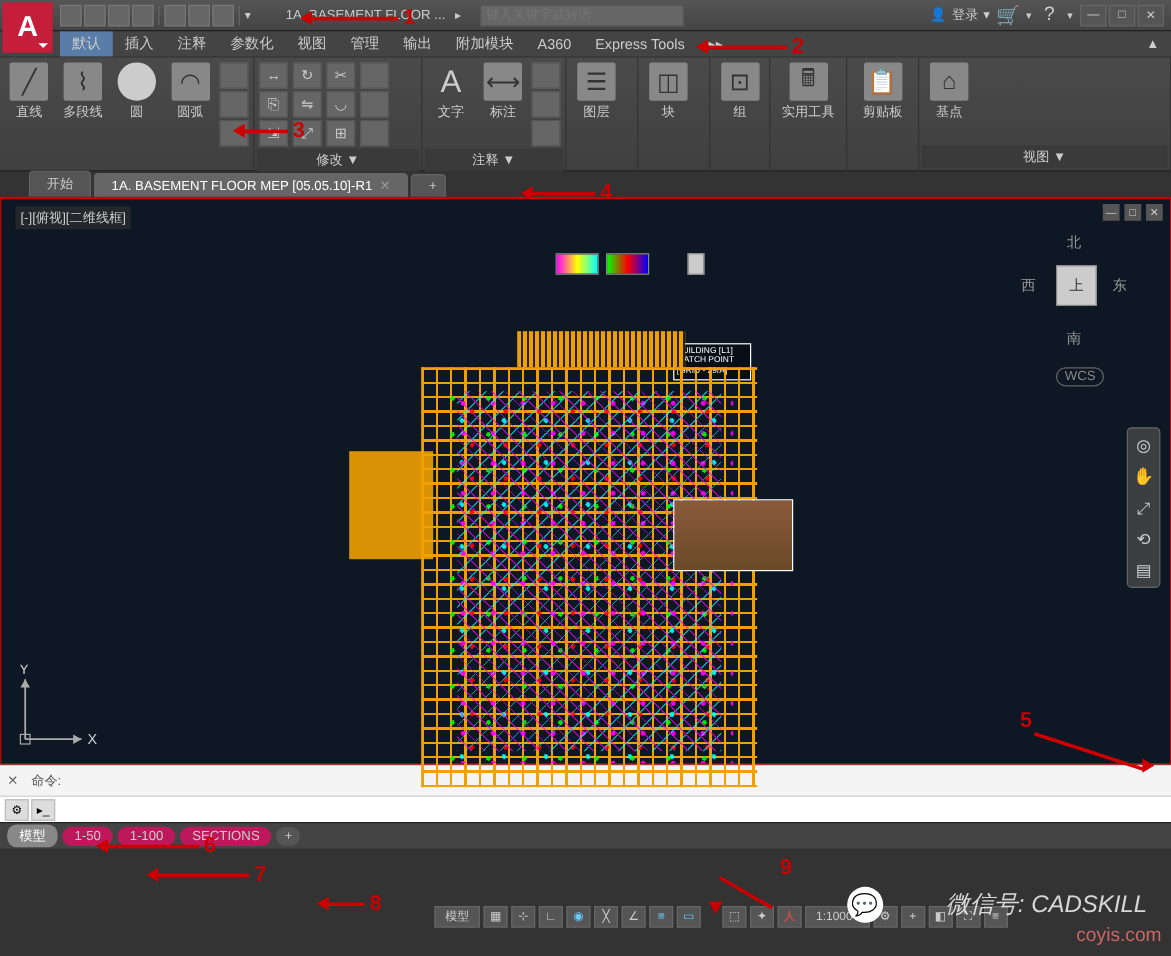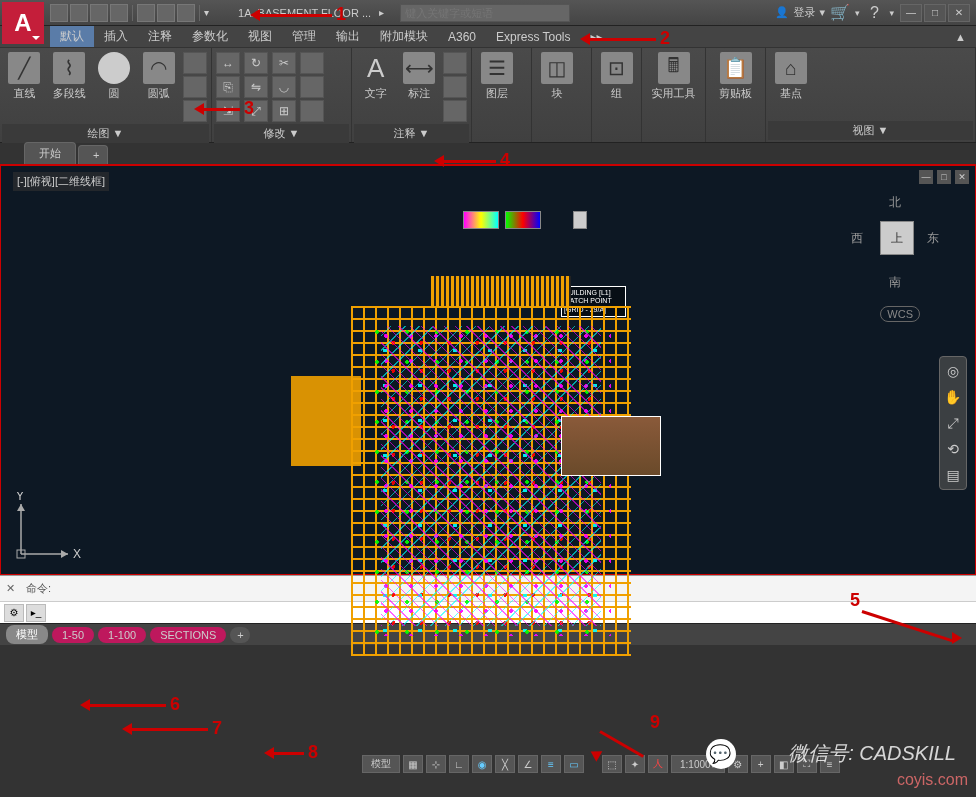--- a/index.html
+++ b/index.html
@@ -38,21 +38,21 @@
 .small-btn { width: 24px; height: 22px; background: #666; border: 1px solid #555; cursor: pointer; display: flex; align-items: center; justify-content: center; font-size: 12px; color: #ccc; }
 
 
 .file-tabs { height: 22px; background: #333; display: flex; align-items: flex-end; padding-left: 24px; border-bottom: 1px solid #c00; }
 .file-tab { background: #555; color: #ccc; font-size: 11px; padding: 3px 14px; border-radius: 4px 4px 0 0; margin-right: 2px; cursor: pointer; border: 1px solid #666; border-bottom: none; }
 .file-tab.active { background: #666; color: #fff; }
 .file-tab-close { margin-left: 6px; color: #999; }
 .new-tab { width: 20px; text-align: center; }
 
 
-.drawing-area { height: 410px; background: #0d1824; position: relative; border: 1px solid #c00; }
+.drawing-area { height: 472px; background: #0d1824; position: relative; border: 1px solid #c00; }
 .viewport-label { position: absolute; top: 6px; left: 12px; color: #ccc; font-size: 11px; background: rgba(50,50,50,0.6); padding: 2px 4px; }
 .viewport-controls { position: absolute; top: 4px; right: 6px; display: flex; gap: 4px; }
 .vp-btn { width: 14px; height: 14px; background: #555; color: #ccc; font-size: 9px; display: flex; align-items: center; justify-content: center; cursor: pointer; }
 .ucs { position: absolute; bottom: 12px; left: 12px; width: 70px; height: 70px; }
 .viewcube { position: absolute; top: 20px; right: 30px; width: 100px; height: 100px; }
 .vc-face { position: absolute; top: 35px; left: 35px; width: 34px; height: 34px; background: #ccc; border: 1px solid #888; display: flex; align-items: center; justify-content: center; font-size: 12px; color: #333; }
 .vc-dir { position: absolute; color: #999; font-size: 12px; }
 .wcs-label { position: absolute; top: 140px; right: 55px; color: #888; font-size: 11px; border: 1px solid #666; padding: 1px 6px; border-radius: 8px; }
 .nav-bar { position: absolute; top: 190px; right: 8px; width: 28px; background: rgba(80,80,80,0.7); border: 1px solid #666; border-radius: 4px; padding: 4px 0; display: flex; flex-direction: column; align-items: center; gap: 6px; }
 .nav-btn { width: 20px; height: 20px; color: #ccc; font-size: 14px; cursor: pointer; display: flex; align-items: center; justify-content: center; }
@@ -167,21 +167,20 @@
       <div class="big-btn">
           <div class="big-btn-icon">◠</div>
           <span class="big-btn-label">圆弧</span>
         </div>
       <div class="small-btn-col">
         <div class="small-btn"></div>
         <div class="small-btn"></div>
         <div class="small-btn"></div>
       </div>
     </div>
-    <div class="panel-title">绘图 ▼</div>
   </div>
   <div class="ribbon-panel" style="width:140px">
     <div class="panel-body">
       <div class="small-btn-col">
           <div class="small-btn">↔</div>
           <div class="small-btn">⎘</div>
           <div class="small-btn">⇲</div>
         </div>
       <div class="small-btn-col">
           <div class="small-btn">↻</div>
@@ -265,20 +264,21 @@
           <div class="big-btn-icon">⌂</div>
           <span class="big-btn-label">基点</span>
         </div>
       </div>
     <div class="panel-title">视图 ▼</div>
   </div>
 </div>
 
 <div class="file-tabs">
   <div class="file-tab"><span>开始</span></div>
+  <div class="file-tab active"><span>1A. BASEMENT FLOOR MEP [05.05.10]-R1</span><span class="file-tab-close">✕</span></div>
   <div class="file-tab new-tab">+</div>
 </div>
 
 <div class="drawing-area">
   <div class="viewport-label">[-][俯视][二维线框]</div>
   <div class="viewport-controls">
     <div class="vp-btn">—</div>
     <div class="vp-btn">□</div>
     <div class="vp-btn">✕</div>
   </div>

